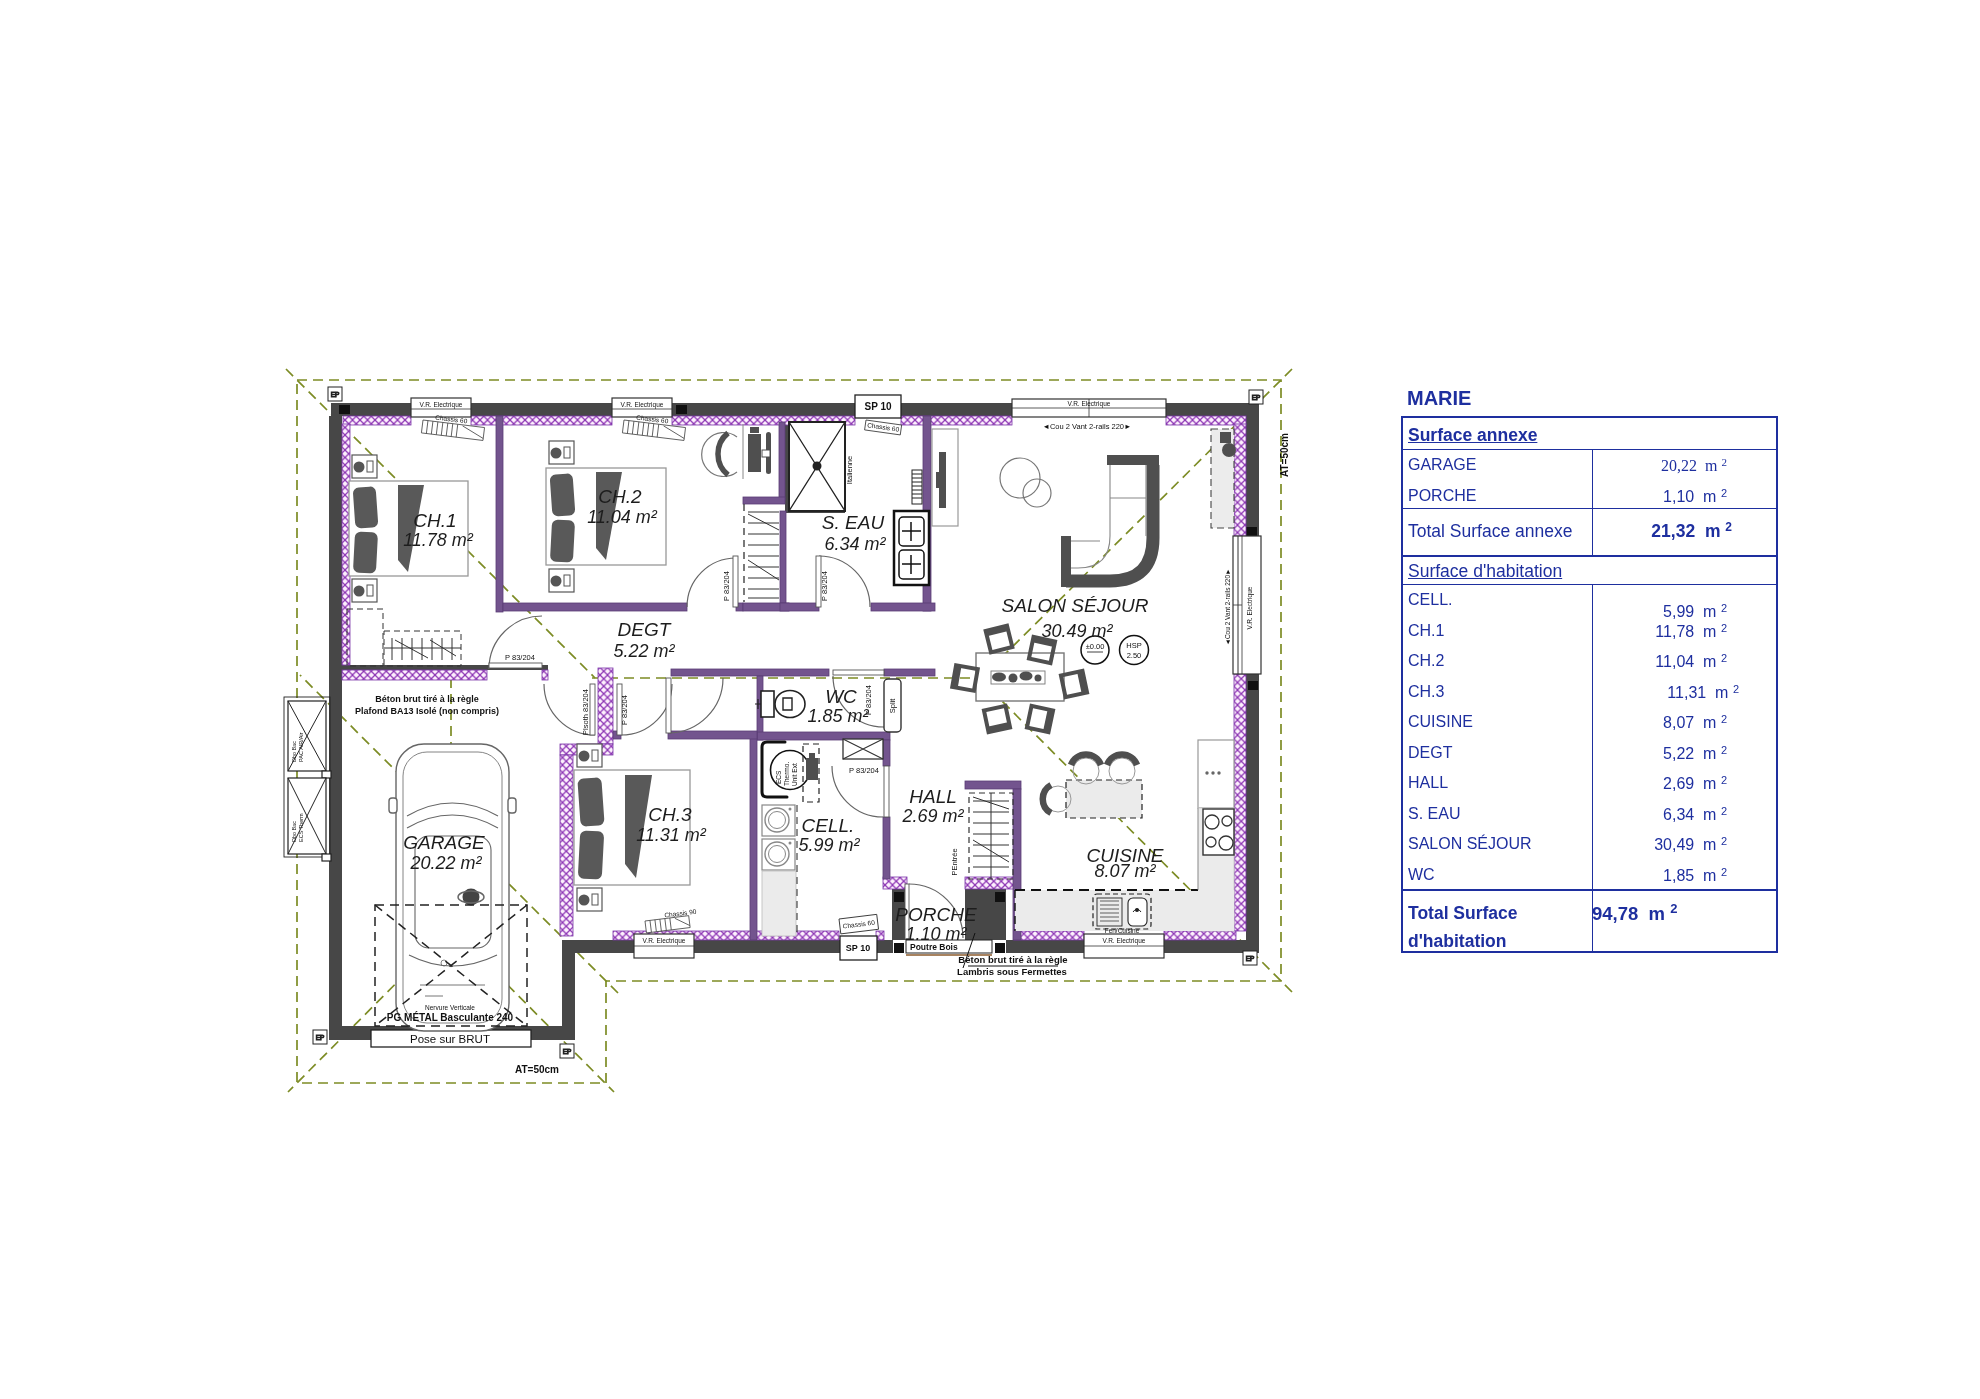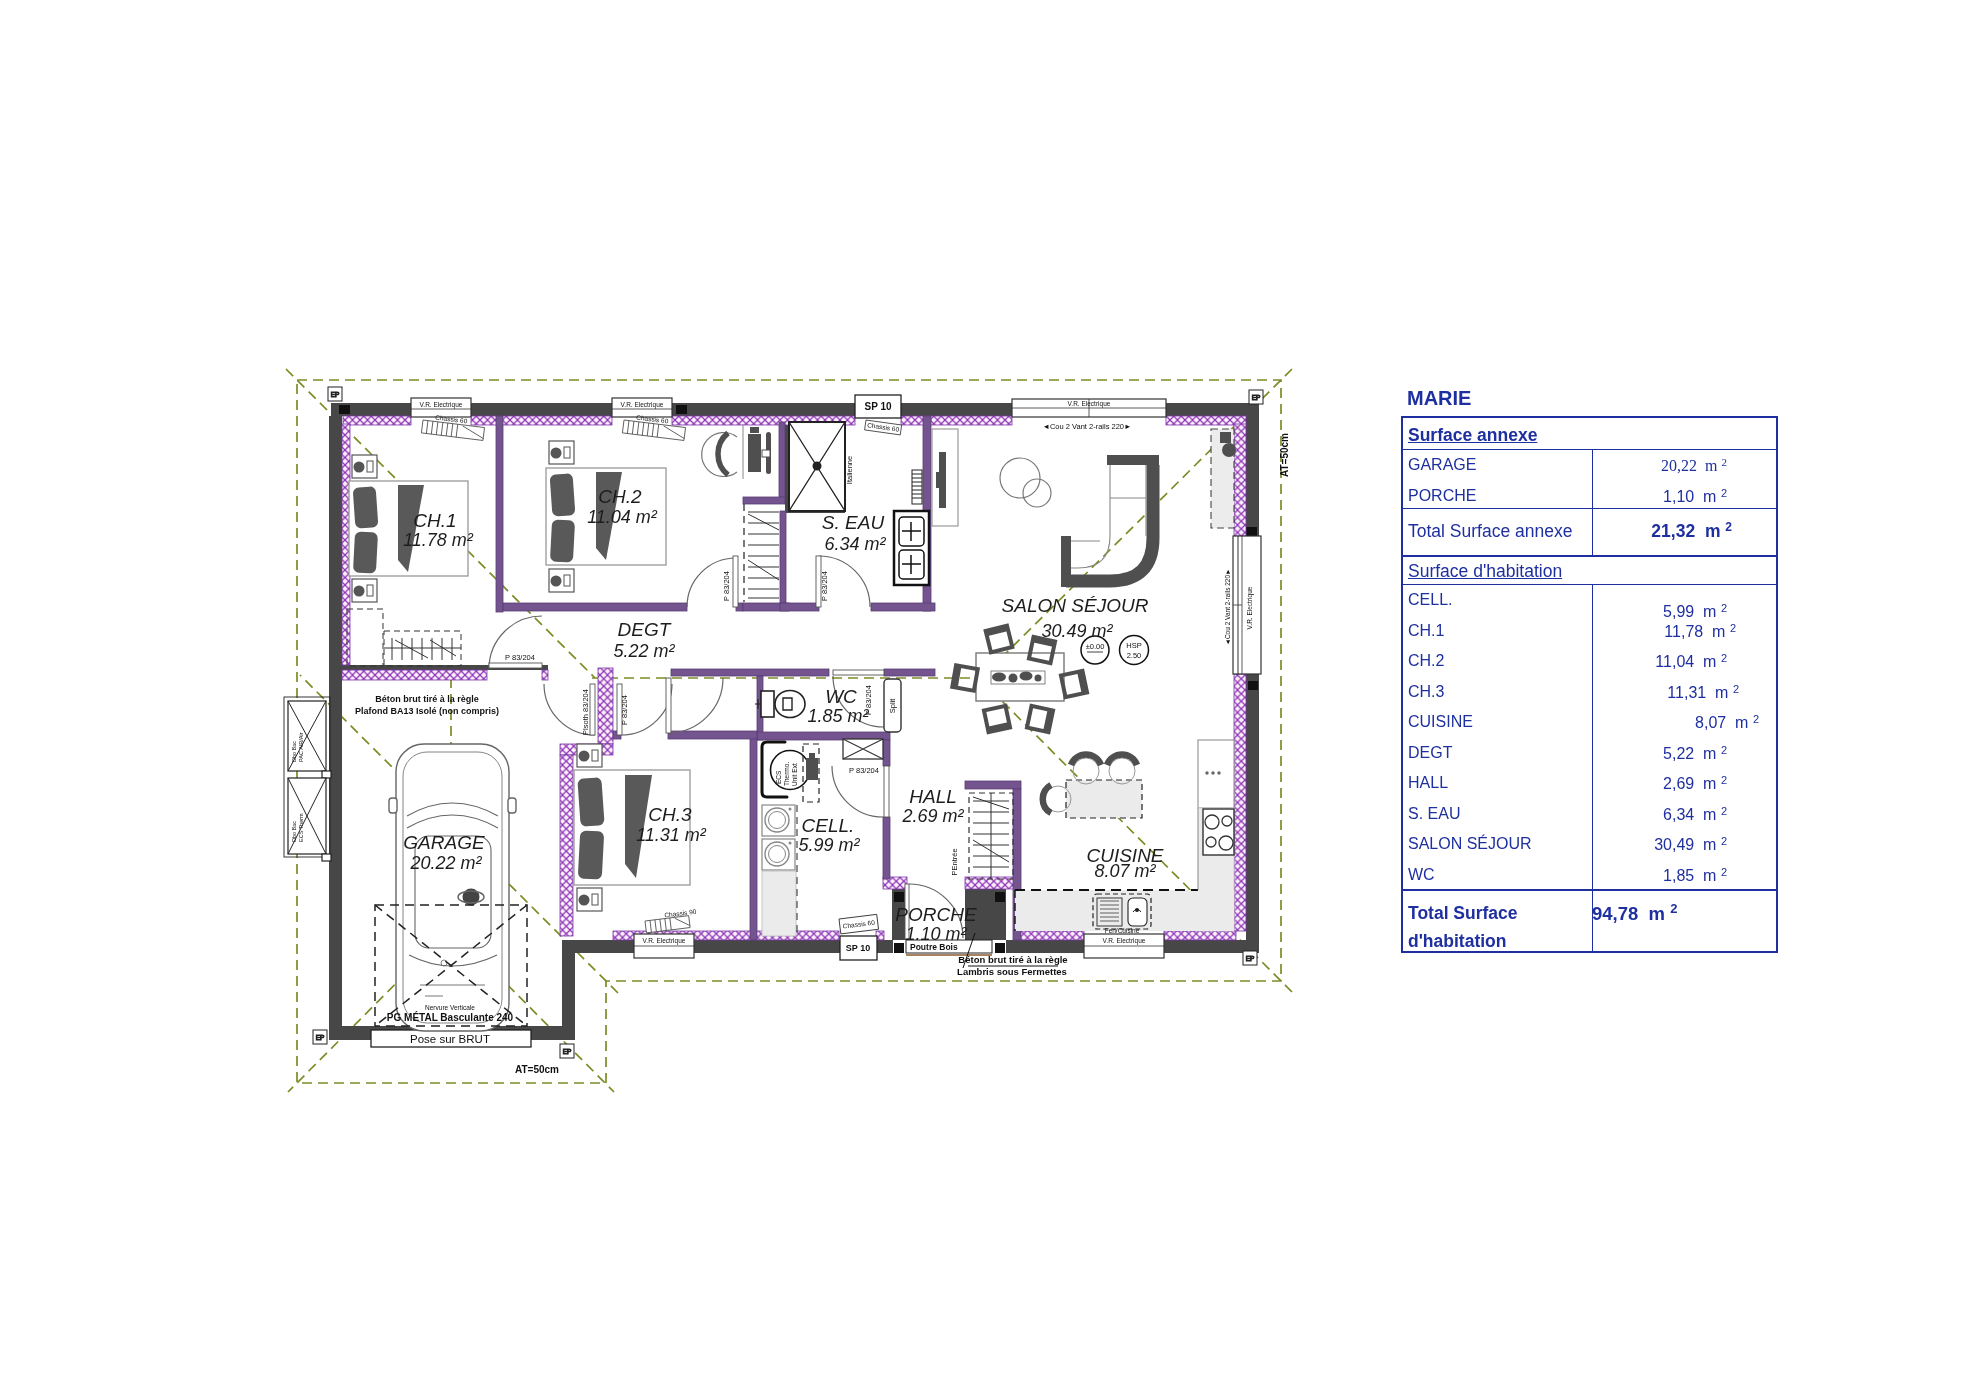--- a/index.html
+++ b/index.html
@@ -719,27 +719,27 @@
 <div style="position:absolute;left:5px;top:103px;font-size:17.5px;font-weight:normal;">Total Surface annexe</div>
 <div style="position:absolute;left:189px;top:102px;width:140px;text-align:right;font-size:17.5px;font-weight:bold;">21,32&nbsp; m&nbsp;<span style="font-size:12px;vertical-align:6px;">2</span></div>
 <div style="position:absolute;left:0;top:137px;width:100%;border-top:2px solid #1e2f9f;"></div>
 
 <div style="position:absolute;left:5px;top:143px;font-size:17.5px;font-weight:normal;text-decoration:underline;">Surface d'habitation</div>
 <div style="position:absolute;left:0;top:166px;width:100%;border-top:1.5px solid #1e2f9f;"></div>
 
 <div style="position:absolute;left:5px;top:173.0px;font-size:16px;">CELL.</div>
 <div style="position:absolute;left:189px;top:184px;width:135px;text-align:right;font-size:16px;">5,99&nbsp; m&nbsp;<span style="font-size:11px;vertical-align:5px;">2</span></div>
 <div style="position:absolute;left:5px;top:203.5px;font-size:16px;">CH.1</div>
-<div style="position:absolute;left:189px;top:203.5px;width:135px;text-align:right;font-size:16px;padding-left:9px;">11,78&nbsp; m&nbsp;<span style="font-size:11px;vertical-align:5px;">2</span></div>
+<div style="position:absolute;left:189px;top:203.5px;width:135px;text-align:right;font-size:16px;">11,78&nbsp; m&nbsp;<span style="font-size:11px;vertical-align:5px;">2</span></div>
 <div style="position:absolute;left:5px;top:234.0px;font-size:16px;">CH.2</div>
 <div style="position:absolute;left:189px;top:234.0px;width:135px;text-align:right;font-size:16px;">11,04&nbsp; m&nbsp;<span style="font-size:11px;vertical-align:5px;">2</span></div>
 <div style="position:absolute;left:5px;top:264.5px;font-size:16px;">CH.3</div>
 <div style="position:absolute;left:201px;top:264.5px;width:135px;text-align:right;font-size:16px;">11,31&nbsp; m&nbsp;<span style="font-size:11px;vertical-align:5px;">2</span></div>
 <div style="position:absolute;left:5px;top:295.0px;font-size:16px;">CUISINE</div>
-<div style="position:absolute;left:189px;top:295.0px;width:135px;text-align:right;font-size:16px;padding-left:32px;">8,07&nbsp; m&nbsp;<span style="font-size:11px;vertical-align:5px;">2</span></div>
+<div style="position:absolute;left:189px;top:295.0px;width:135px;text-align:right;font-size:16px;">8,07&nbsp; m&nbsp;<span style="font-size:11px;vertical-align:5px;">2</span></div>
 <div style="position:absolute;left:5px;top:325.5px;font-size:16px;">DEGT</div>
 <div style="position:absolute;left:189px;top:325.5px;width:135px;text-align:right;font-size:16px;">5,22&nbsp; m&nbsp;<span style="font-size:11px;vertical-align:5px;">2</span></div>
 <div style="position:absolute;left:5px;top:356.0px;font-size:16px;">HALL</div>
 <div style="position:absolute;left:189px;top:356.0px;width:135px;text-align:right;font-size:16px;">2,69&nbsp; m&nbsp;<span style="font-size:11px;vertical-align:5px;">2</span></div>
 <div style="position:absolute;left:5px;top:386.5px;font-size:16px;">S. EAU</div>
 <div style="position:absolute;left:189px;top:386.5px;width:135px;text-align:right;font-size:16px;">6,34&nbsp; m&nbsp;<span style="font-size:11px;vertical-align:5px;">2</span></div>
 <div style="position:absolute;left:5px;top:417.0px;font-size:16px;">SALON SÉJOUR</div>
 <div style="position:absolute;left:189px;top:417.0px;width:135px;text-align:right;font-size:16px;">30,49&nbsp; m&nbsp;<span style="font-size:11px;vertical-align:5px;">2</span></div>
 <div style="position:absolute;left:5px;top:447.5px;font-size:16px;">WC</div>
 <div style="position:absolute;left:189px;top:447.5px;width:135px;text-align:right;font-size:16px;">1,85&nbsp; m&nbsp;<span style="font-size:11px;vertical-align:5px;">2</span></div>

